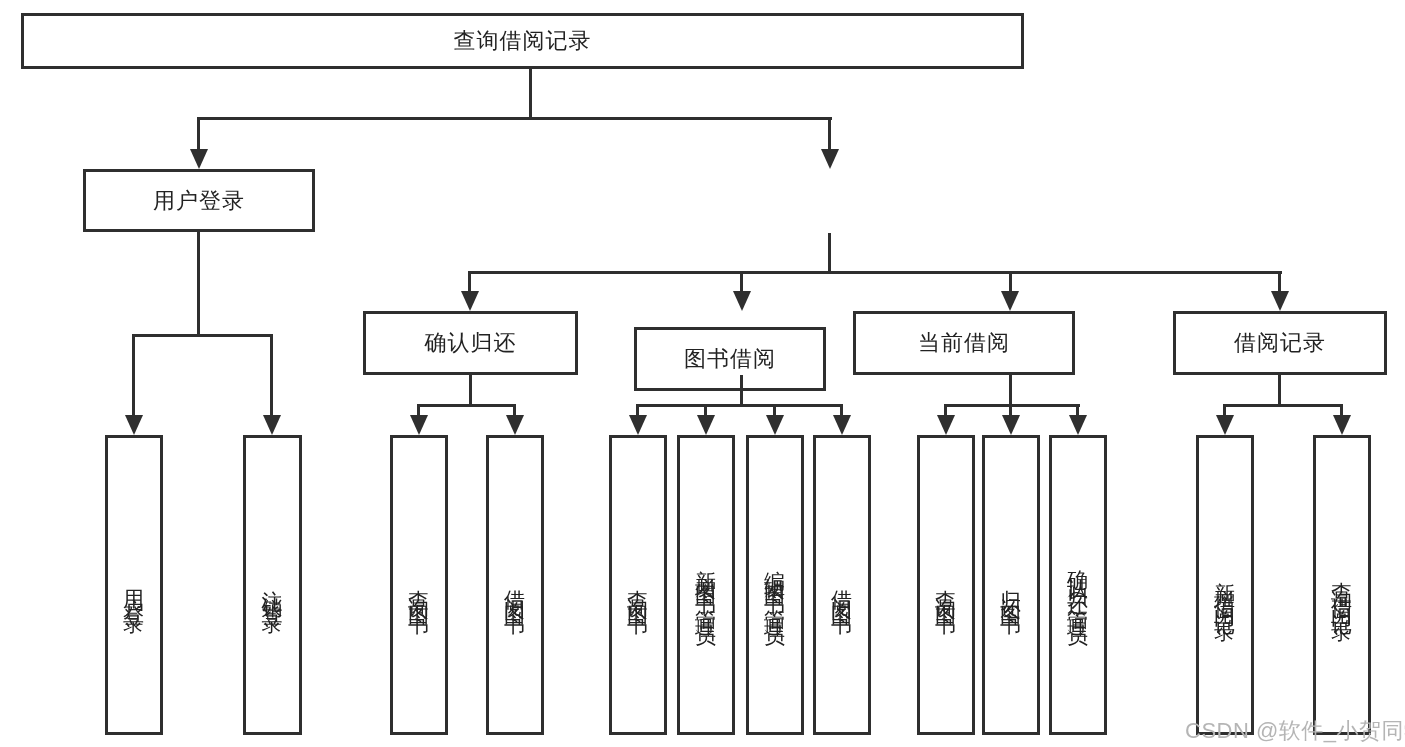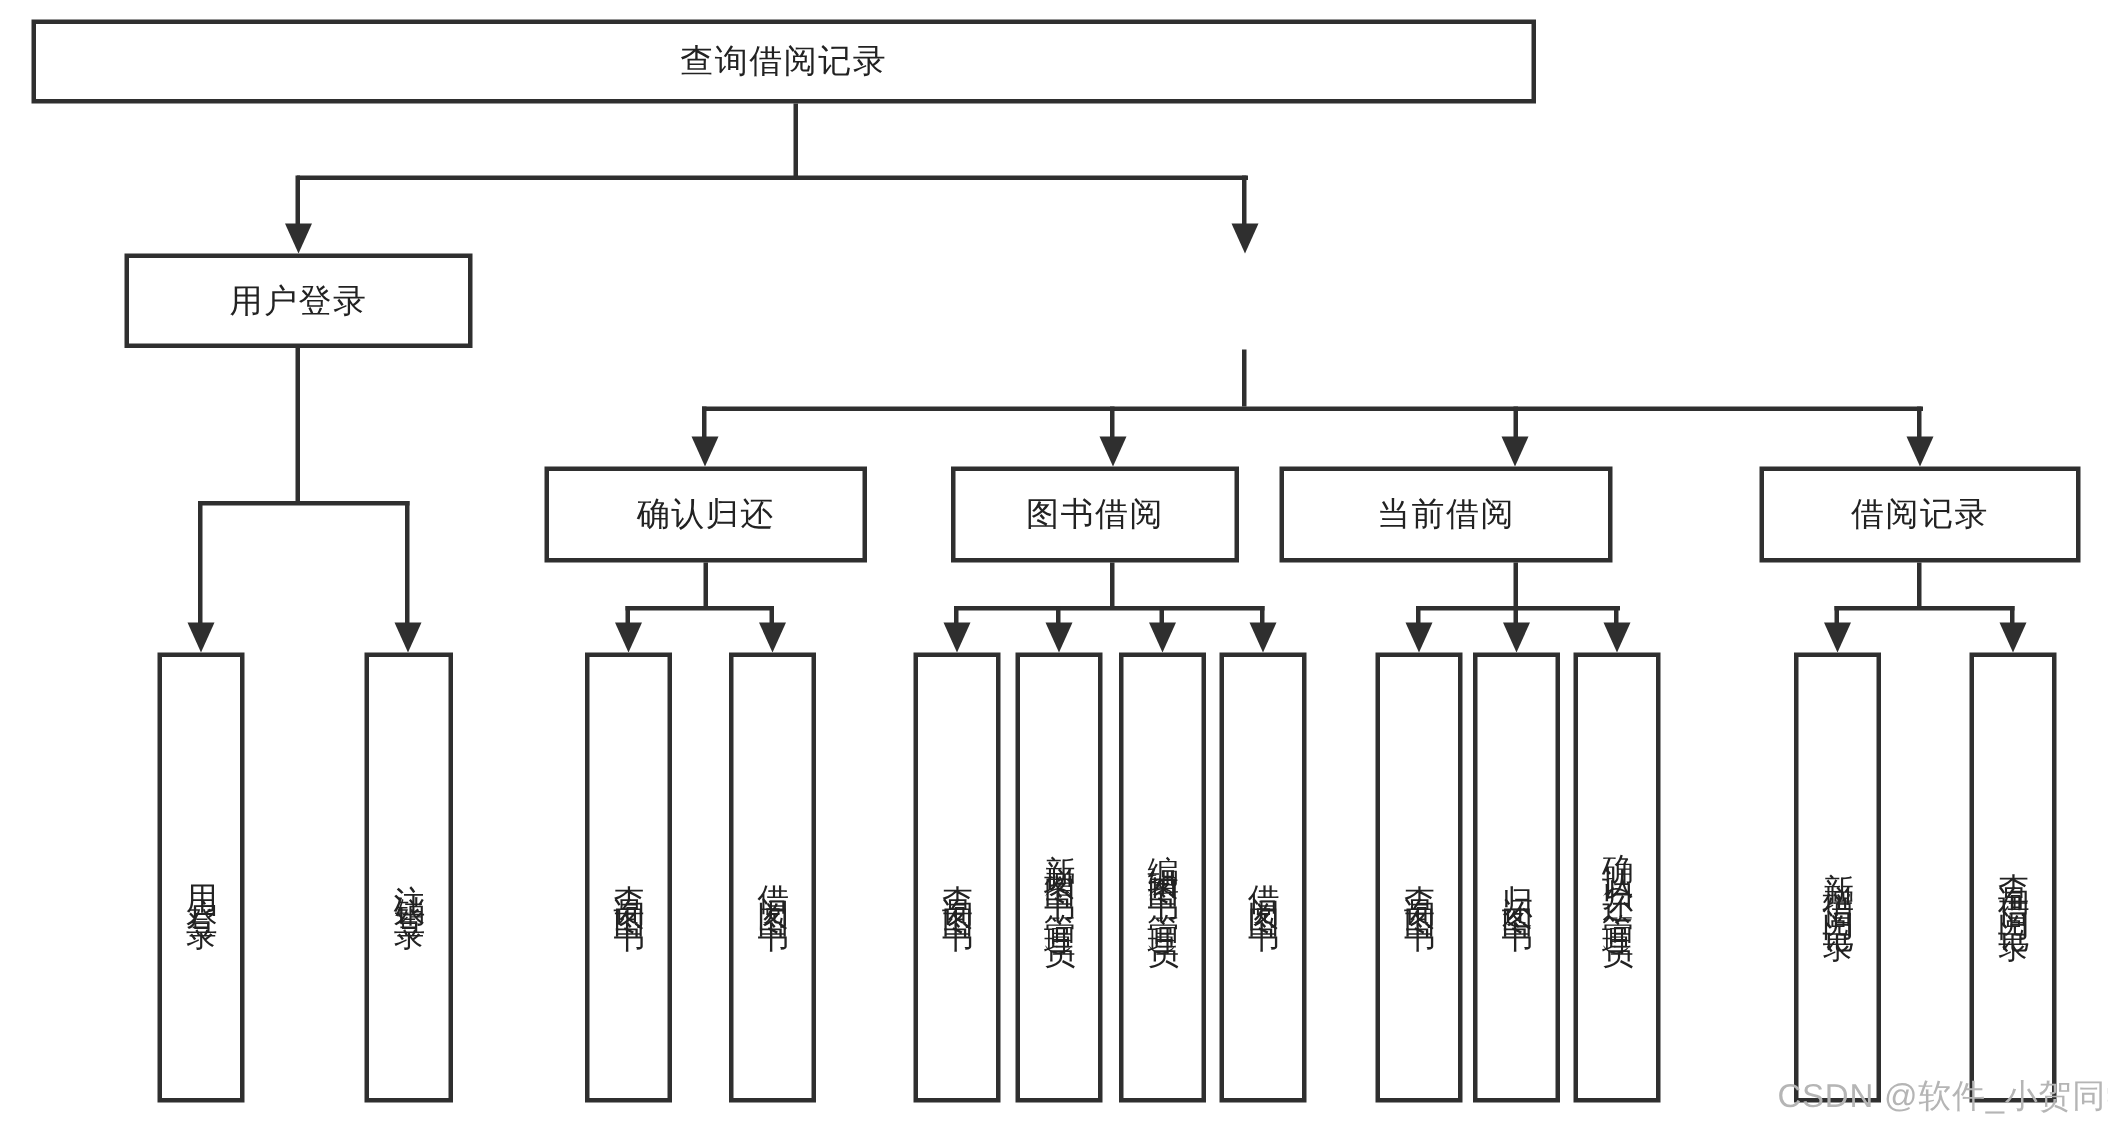--- a/index.html
+++ b/index.html
@@ -80,21 +80,21 @@
   <div class="vl" style="left:468px;top:271px;height:23px;"></div>
   <div class="ah" style="left:461px;top:291px;"></div>
   <div class="vl" style="left:740px;top:271px;height:23px;"></div>
   <div class="ah" style="left:733px;top:291px;"></div>
   <div class="vl" style="left:1009px;top:271px;height:23px;"></div>
   <div class="ah" style="left:1001px;top:291px;"></div>
   <div class="vl" style="left:1278px;top:271px;height:23px;"></div>
   <div class="ah" style="left:1271px;top:291px;"></div>
 
   <div class="node h" style="left:363px;top:311px;width:215px;height:64px;">确认归还</div>
-  <div class="node h" style="left:634px;top:311px;width:192px;height:64px;">图书借阅</div>
+  <div class="node h" style="left:634px;top:327px;width:192px;height:64px;">图书借阅</div>
   <div class="node h" style="left:853px;top:311px;width:222px;height:64px;">当前借阅</div>
   <div class="node h" style="left:1173px;top:311px;width:214px;height:64px;">借阅记录</div>
 
   <div class="vl" style="left:469px;top:375px;height:30px;"></div>
   <div class="hl" style="left:417px;top:404px;width:99px;"></div>
   <div class="vl" style="left:417px;top:404px;height:14px;"></div>
   <div class="ah" style="left:410px;top:415px;"></div>
   <div class="vl" style="left:513px;top:404px;height:14px;"></div>
   <div class="ah" style="left:506px;top:415px;"></div>
 

